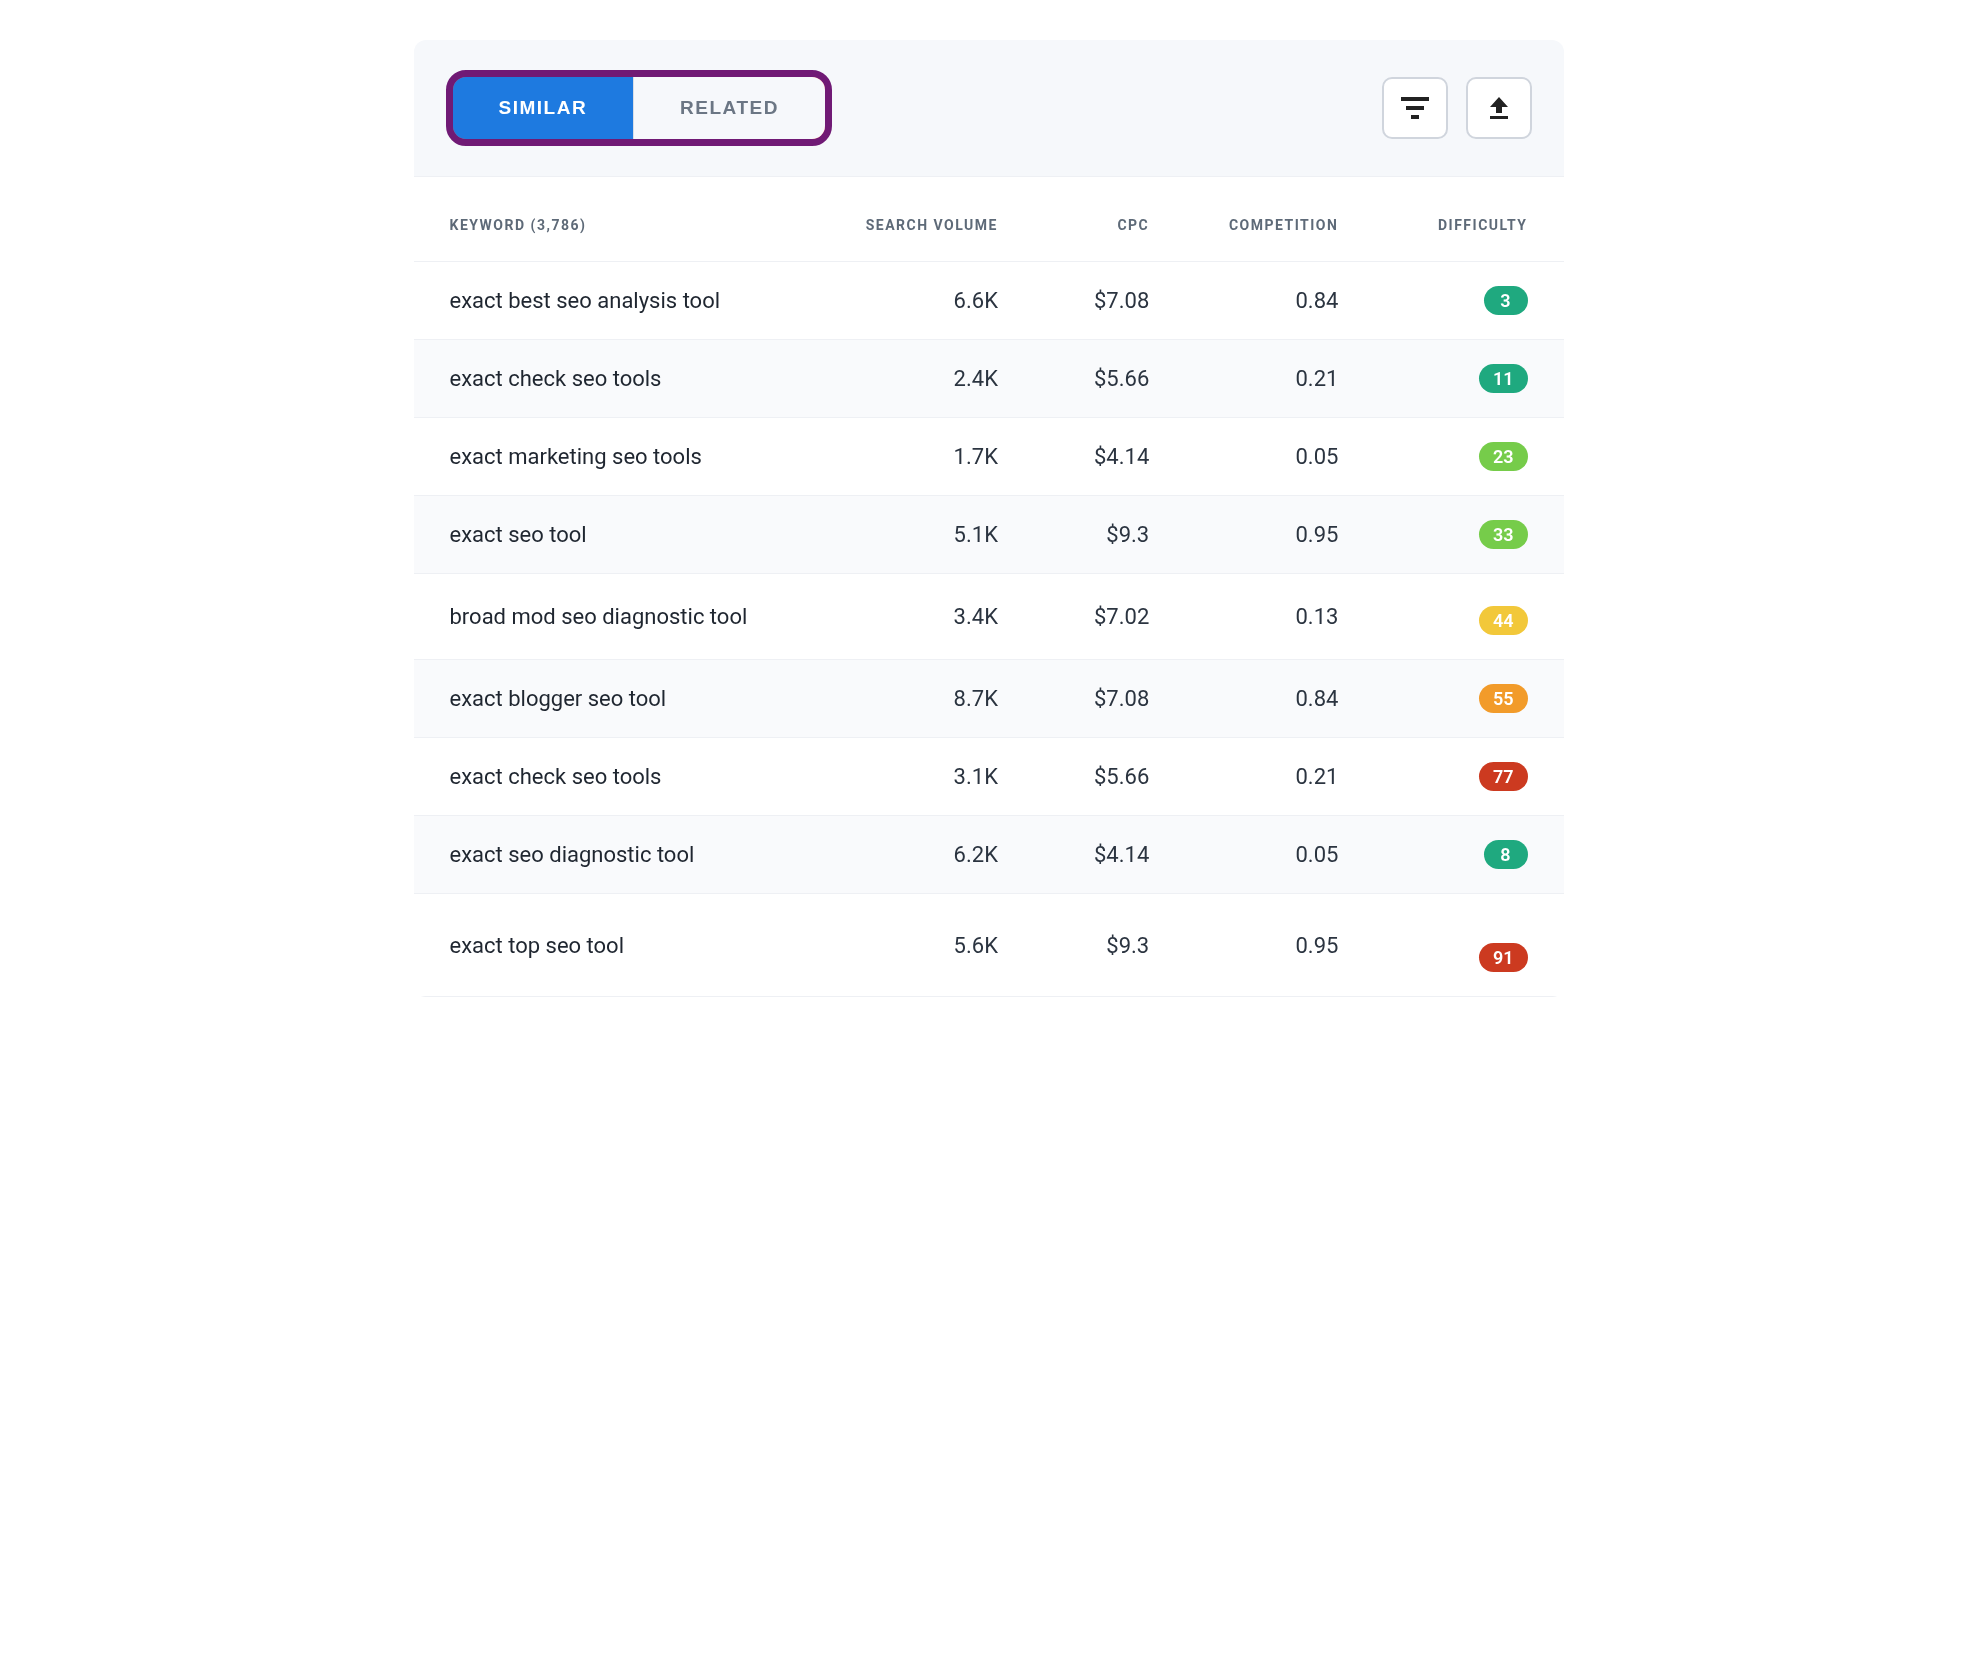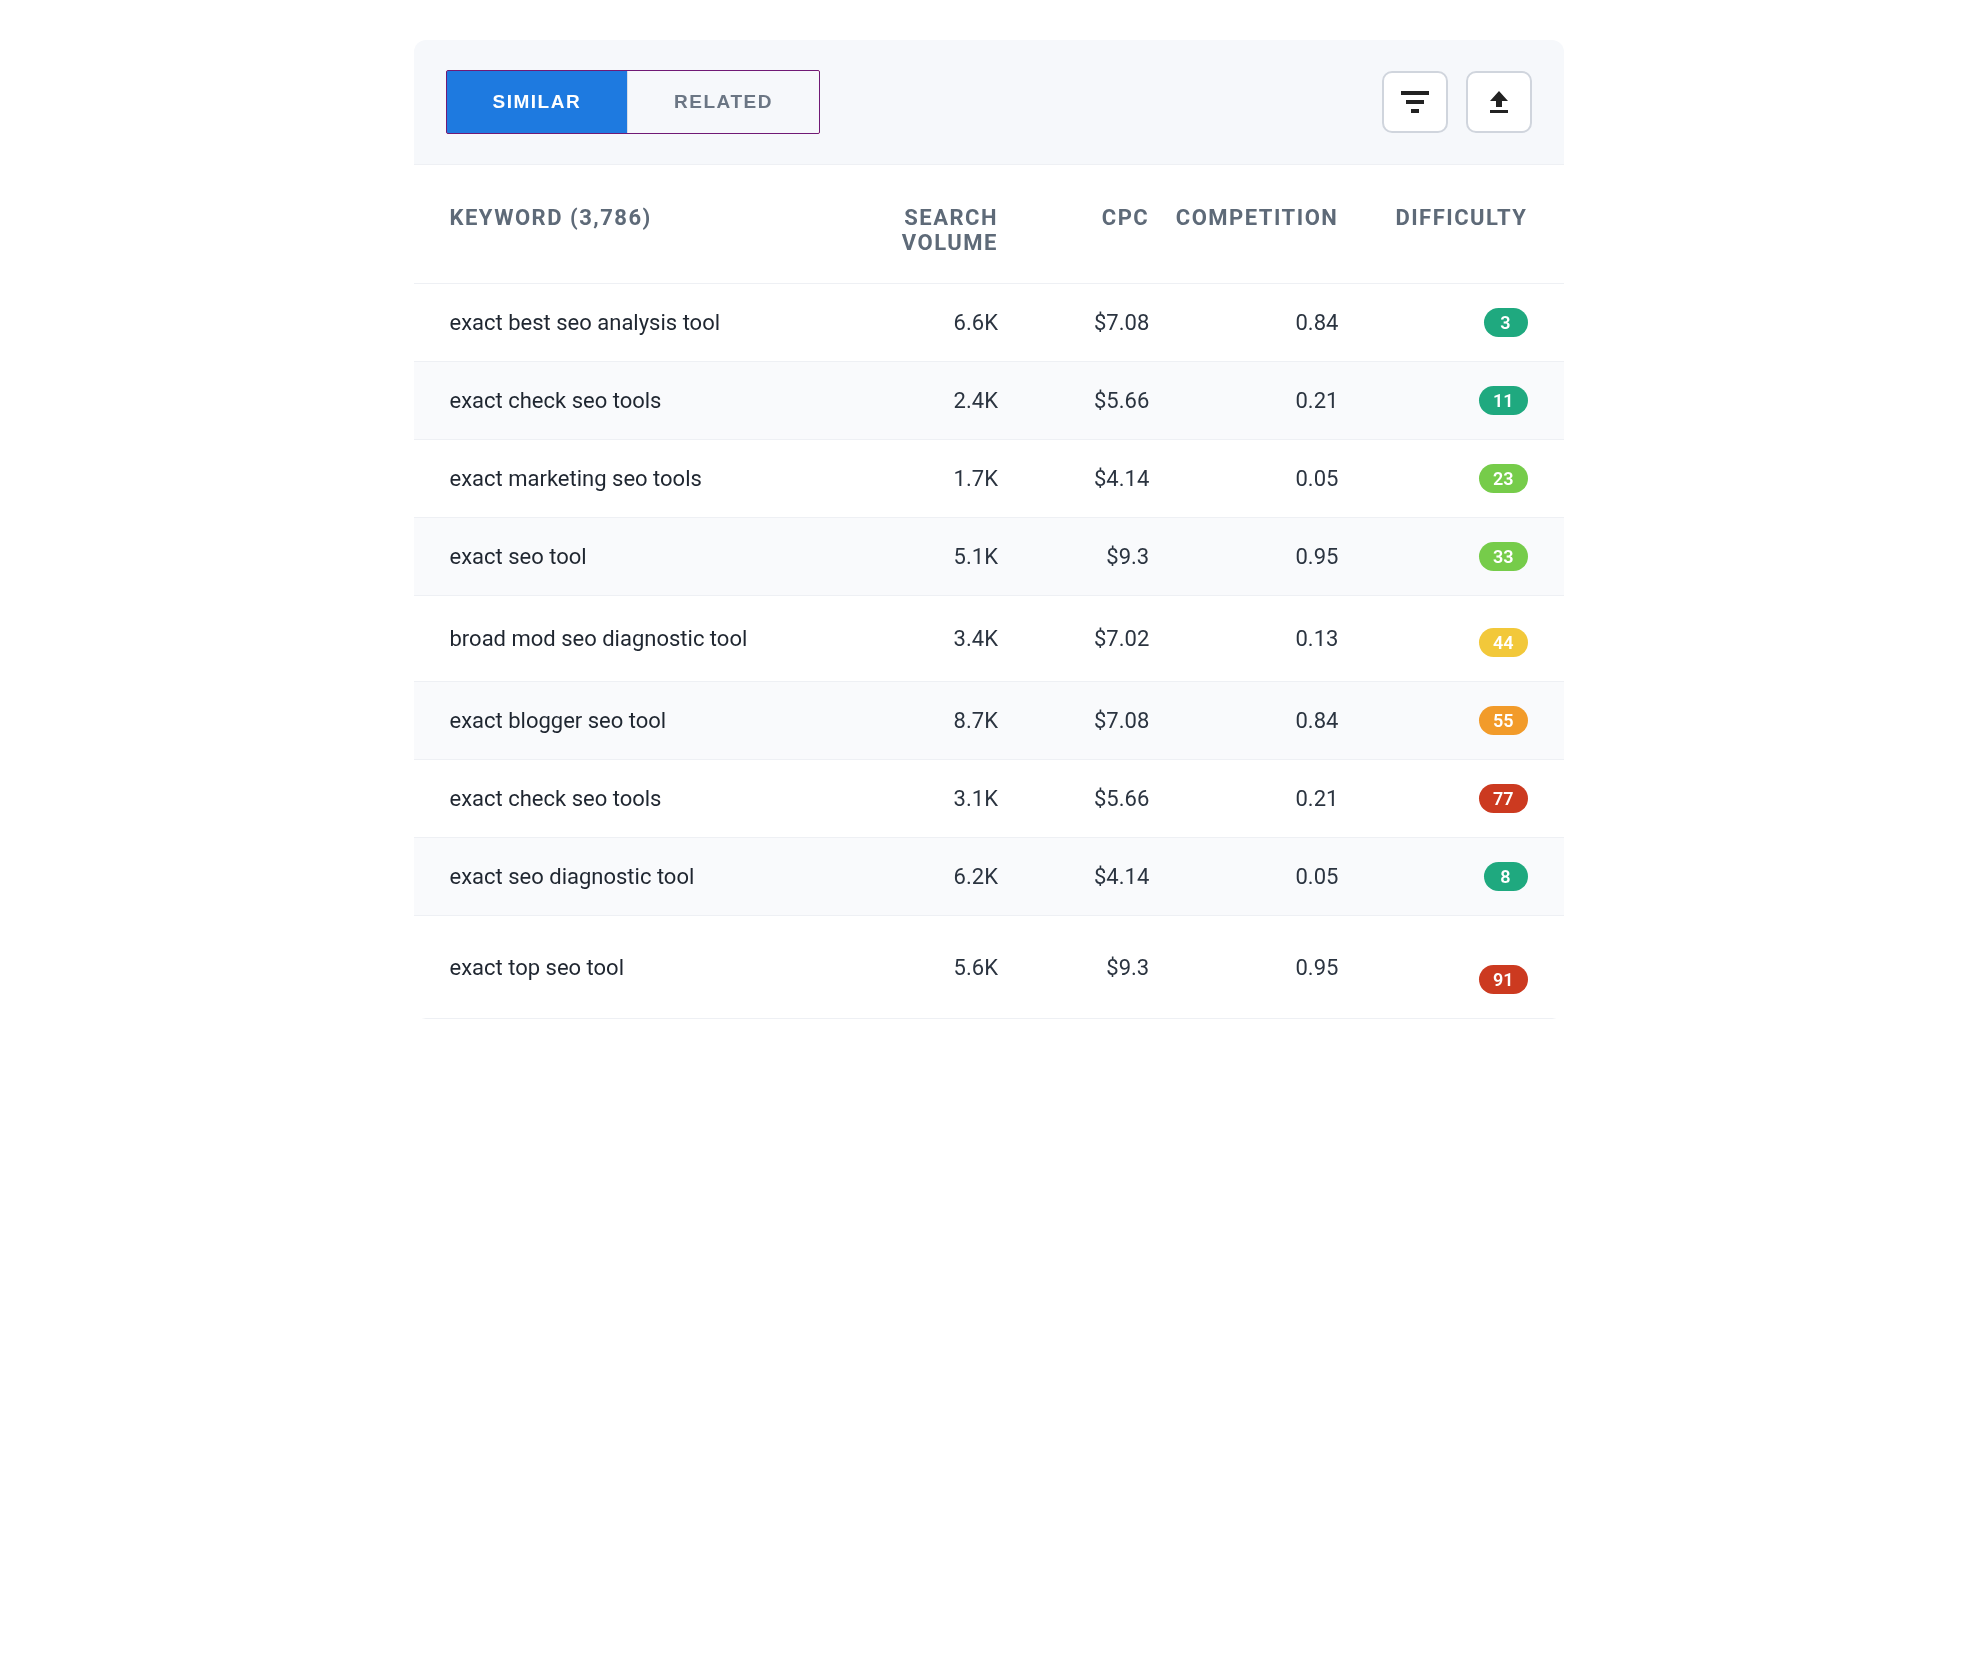--- a/index.html
+++ b/index.html
@@ -18,22 +18,22 @@
   .toolbar {
     background: #f6f8fb;
     padding: 30px 32px;
     display: flex;
     align-items: center;
     justify-content: space-between;
     border-bottom: 1px solid #eef0f4;
   }
   .tab-group {
     display: inline-flex;
-    border: 1px solid #701a75;
-    border-radius: 2px;
+    border: 7px solid #701a75;
+    border-radius: 20px;
     overflow: hidden;
     background: #ef4444;
   }
   .tab {
     padding: 20px 46px;
     font-size: 19px;
     font-weight: 700;
     letter-spacing: 1.5px;
     color: #6b7684;
     background: #f6f8fb;
@@ -62,21 +62,21 @@
     align-items: center;
     justify-content: center;
     cursor: pointer;
   }
   .icon-btn svg { display: block; }
 
   .table-header {
     display: grid;
     grid-template-columns: 1.9fr 1fr 0.8fr 1fr 1fr;
     padding: 40px 36px 28px 36px;
-    font-size: 22px;
+    font-size: 14px;
     font-weight: 700;
     letter-spacing: 1.5px;
     color: #5e6a78;
     border-bottom: 1px solid #eef0f4;
   }
   .table-header .col-volume,
   .table-header .col-cpc,
   .table-header .col-comp,
   .table-header .col-diff { text-align: right; }
 

